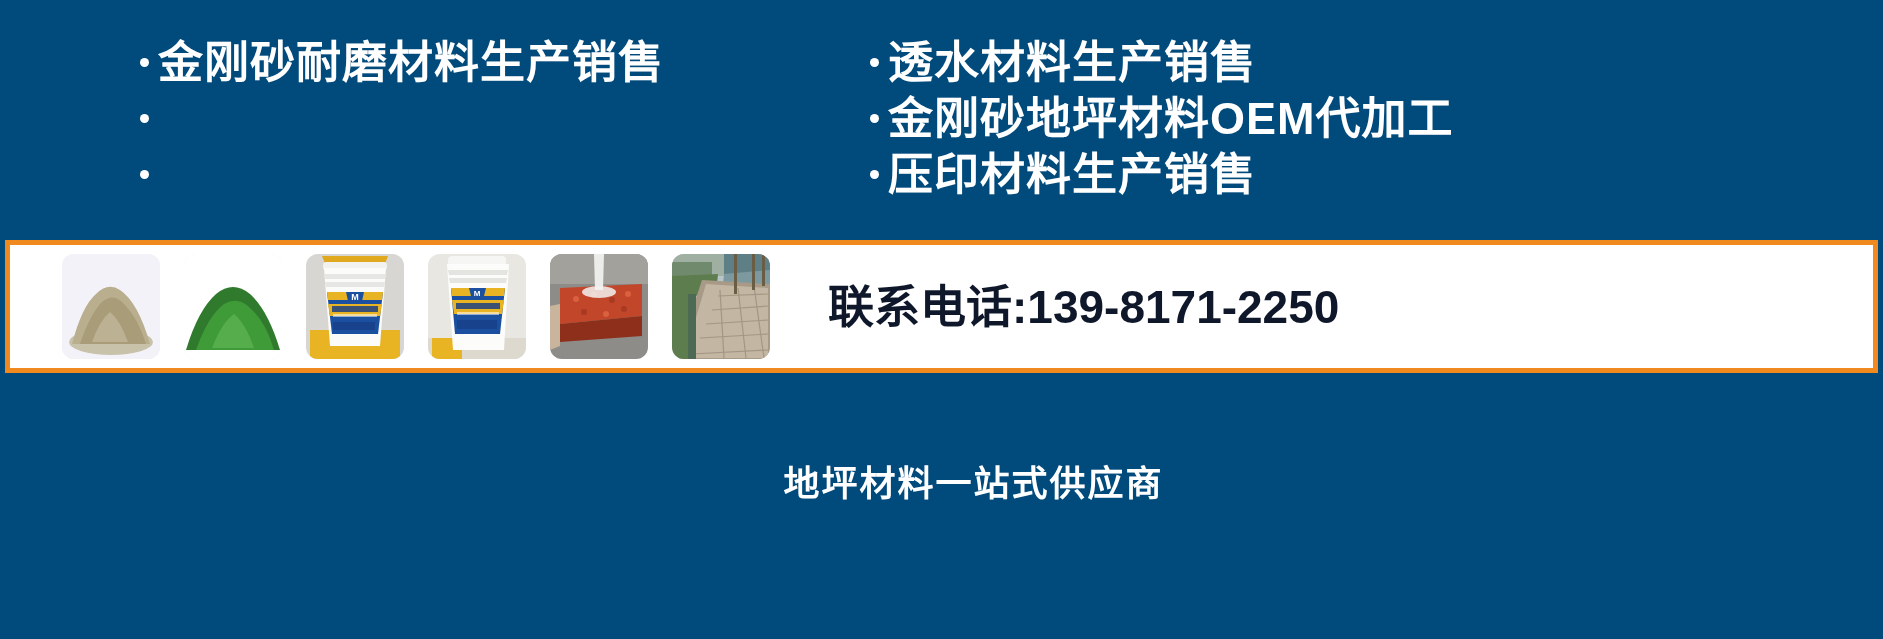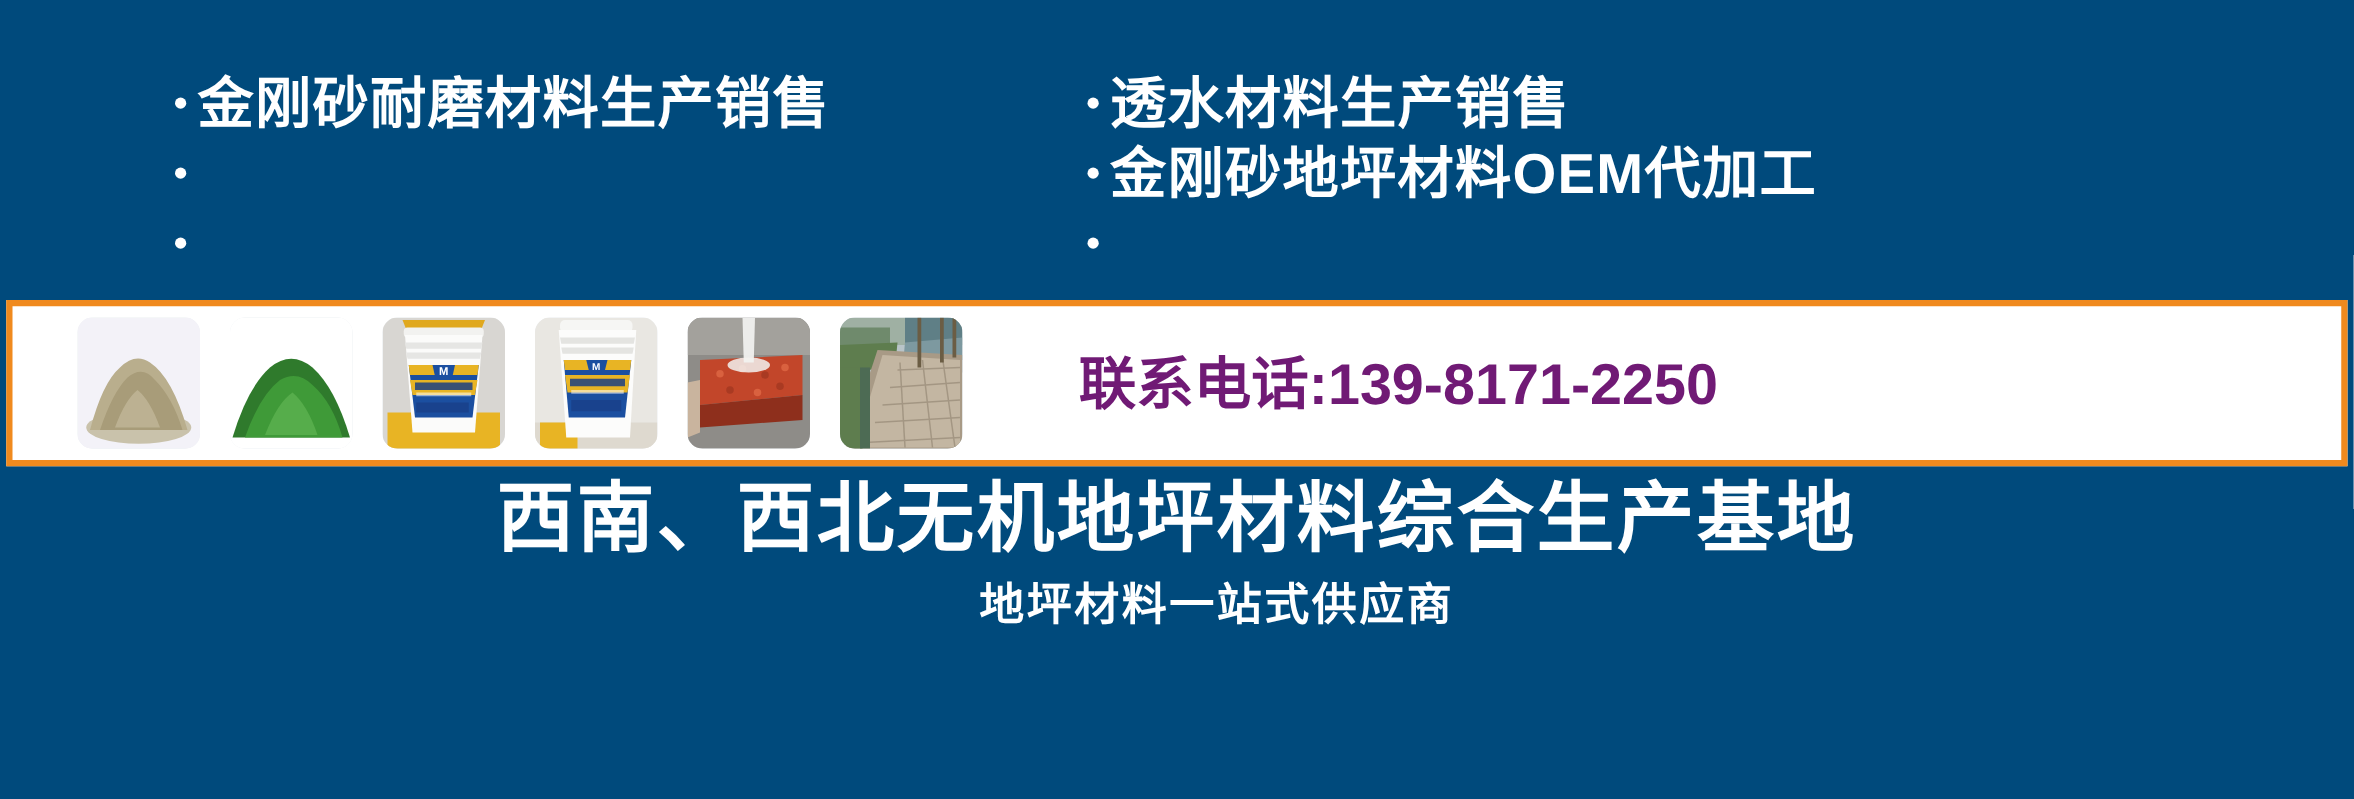--- a/index.html
+++ b/index.html
@@ -19,21 +19,20 @@
 
   
   .services {
     position: absolute;
     left: 0;
     top: 34px;
     width: 1883px;
     height: 190px;
     display: flex;
     box-sizing: border-box;
-    margin-top: 20px;
   }
   .svc-col {
     display: flex;
     flex-direction: column;
     justify-content: flex-start;
   }
   .svc-col.left  { width: 860px; padding-left: 140px; box-sizing: border-box; }
   .svc-col.right { width: 1023px; padding-left: 10px; box-sizing: border-box; }
 
   .svc-item {
@@ -80,22 +79,22 @@
     height: 105px;
     border-radius: 12px;
     overflow: hidden;
     position: relative;
     flex: 0 0 auto;
     background: #eceff3;
   }
   .thumb svg { display: block; width: 100%; height: 100%; }
 
   .phone {
-    margin-left: 93px;
-    color: #701a75;
+    margin-left: 58px;
+    color: #0f172a;
     font-size: 46px;
     font-weight: bold;
     letter-spacing: 0px;
     white-space: nowrap;
     line-height: 1;
   }
 
   
   .headline {
     position: absolute;
@@ -149,20 +148,21 @@
       <div class="svc-item">
         <span class="svc-bullet"></span>
         <span>透水材料生产销售</span>
       </div>
       <div class="svc-item">
         <span class="svc-bullet"></span>
         <span>金刚砂地坪材料OEM代加工</span>
       </div>
       <div class="svc-item">
         <span class="svc-bullet"></span>
+        <span>压印材料生产销售</span>
       </div>
     </div>
 
   </div>
 
   <div class="panel">
 
     <div class="thumbs">
 
       <div class="thumb">
@@ -270,16 +270,15 @@
           <rect x="80" y="0" width="3" height="36" fill="#6b5d44"></rect>
           <rect x="90" y="0" width="3" height="32" fill="#6b5d44"></rect>
         </svg>
       </div>
 
     </div>
 
     <div class="phone">联系电话:139-8171-2250</div>
   </div>
 
-  <div class="headline">西南、西北无机地坪材料综合生产基地</div>
   <div class="subline">地坪材料一站式供应商</div>
 
 </div>
 
 </body></html>

